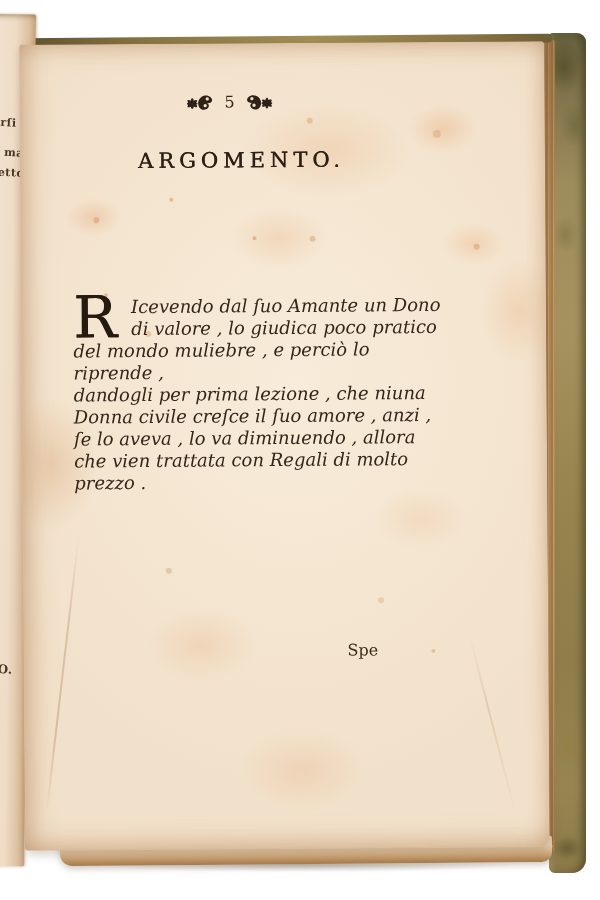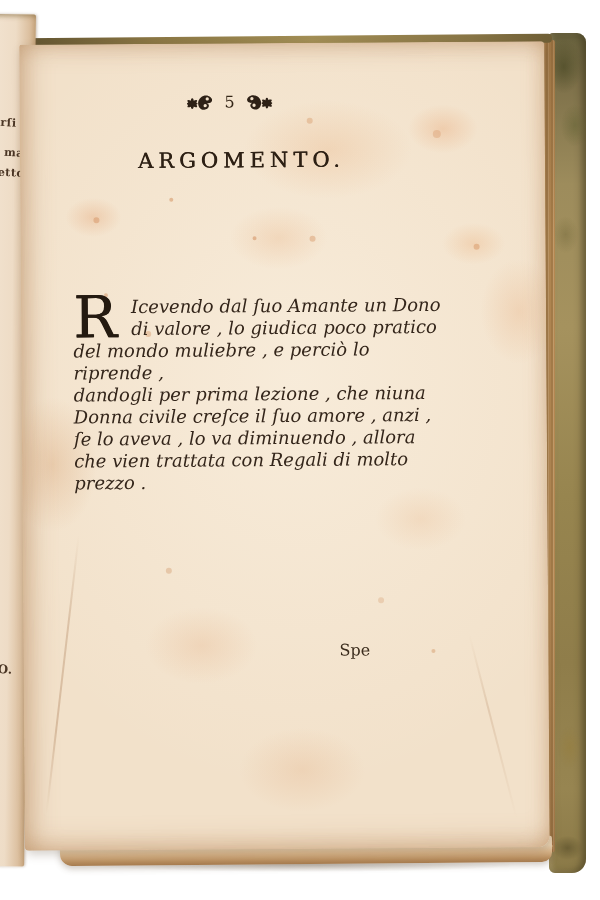--- a/index.html
+++ b/index.html
@@ -144,21 +144,21 @@
     left:52px;top:252px;width:378px;
     font-style:italic;font-size:18px;line-height:22px;color:#33251a;
   }
   .dropcap{
     float:left;width:58px;height:44px;
     font-style:normal;font-size:58px;line-height:42px;color:#241a10;
     text-shadow:.5px 0 0 #241a10;
   }
   .para-text{white-space:pre-line;}
 
-  .catchword{left:316px;top:598px;font-size:16px;color:#3a2b1c;}
+  .catchword{left:324px;top:598px;font-size:16px;color:#3a2b1c;}
 </style>
 </head>
 <body>
 
 <div class="abs ground-shadow"></div>
 
 <div class="abs cover"></div>
 <div class="abs fore-edge"></div>
 <div class="abs corner-edges"></div>
 <div class="abs under-page"></div>

